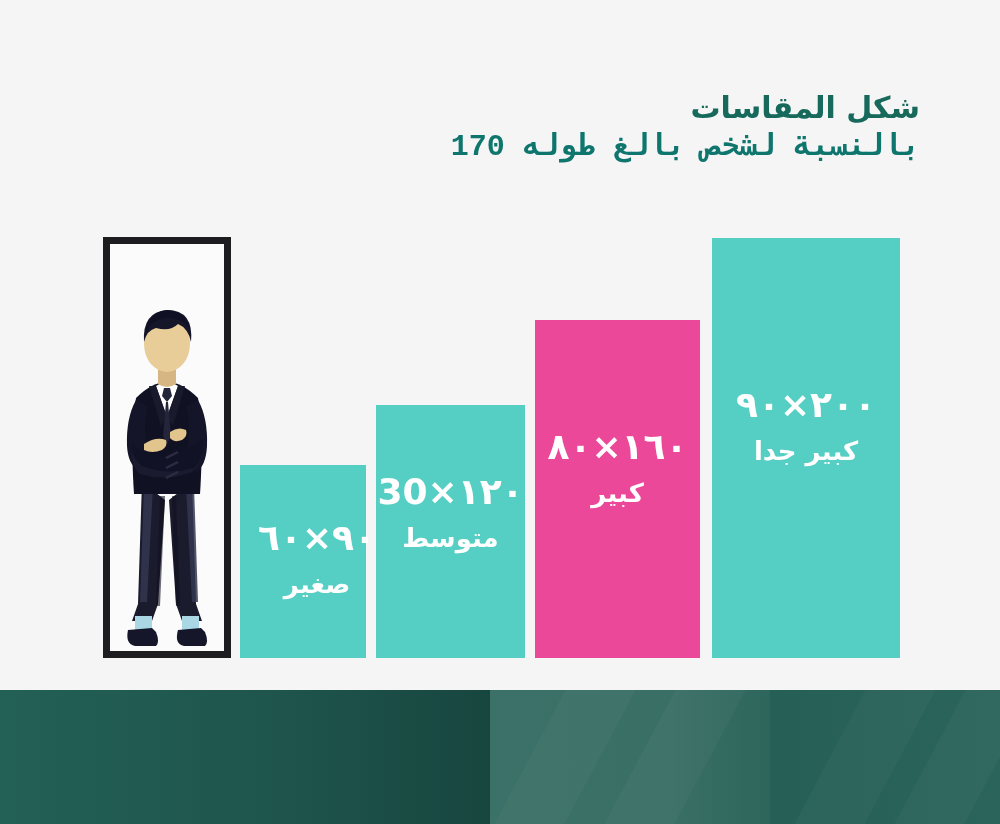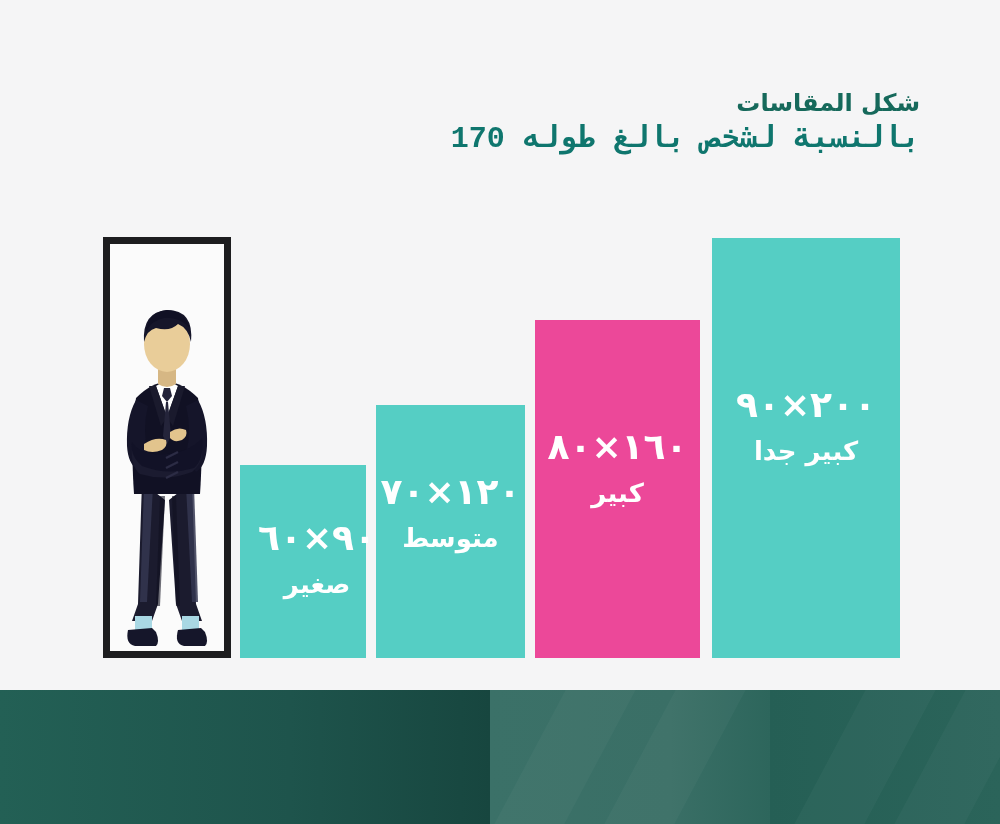--- a/index.html
+++ b/index.html
@@ -28,21 +28,21 @@
     top: 88px;
     right: 80px;
     width: 620px;
     text-align: right;
     direction: rtl;
   }
   .title-line {
     display: block;
     color: #16695b;
     font-weight: bold;
-    font-size: 24px;
+    font-size: 30px;
     line-height: 1.33;
     letter-spacing: -0.3px;
     white-space: nowrap;
   }
   .title-line.line2 {
     font-size: 30px;
   }
 
   
   #plot {
@@ -207,21 +207,21 @@
 
     <div class="bar" id="bar-0" style="left: 240px; top: 465px; width: 126px; height: 193px; background: rgb(85, 206, 196);">
       <div class="bar-labels">
         <span class="bar-size">٩٠×٦٠</span>
         <span class="bar-name">صغير</span>
       </div>
     </div>
 
     <div class="bar" id="bar-1" style="left: 376px; top: 405px; width: 149px; height: 253px; background: rgb(85, 206, 196);">
       <div class="bar-labels">
-        <span class="bar-size">١٢٠×٧٠</span>
+        <span class="bar-size">١٢٠×30</span>
         <span class="bar-name">متوسط</span>
       </div>
     </div>
 
     <div class="bar" id="bar-2" style="left: 535px; top: 320px; width: 165px; height: 338px; background: #ec4899;">
       <div class="bar-labels">
         <span class="bar-size">١٦٠×٨٠</span>
         <span class="bar-name">كبير</span>
       </div>
     </div>

